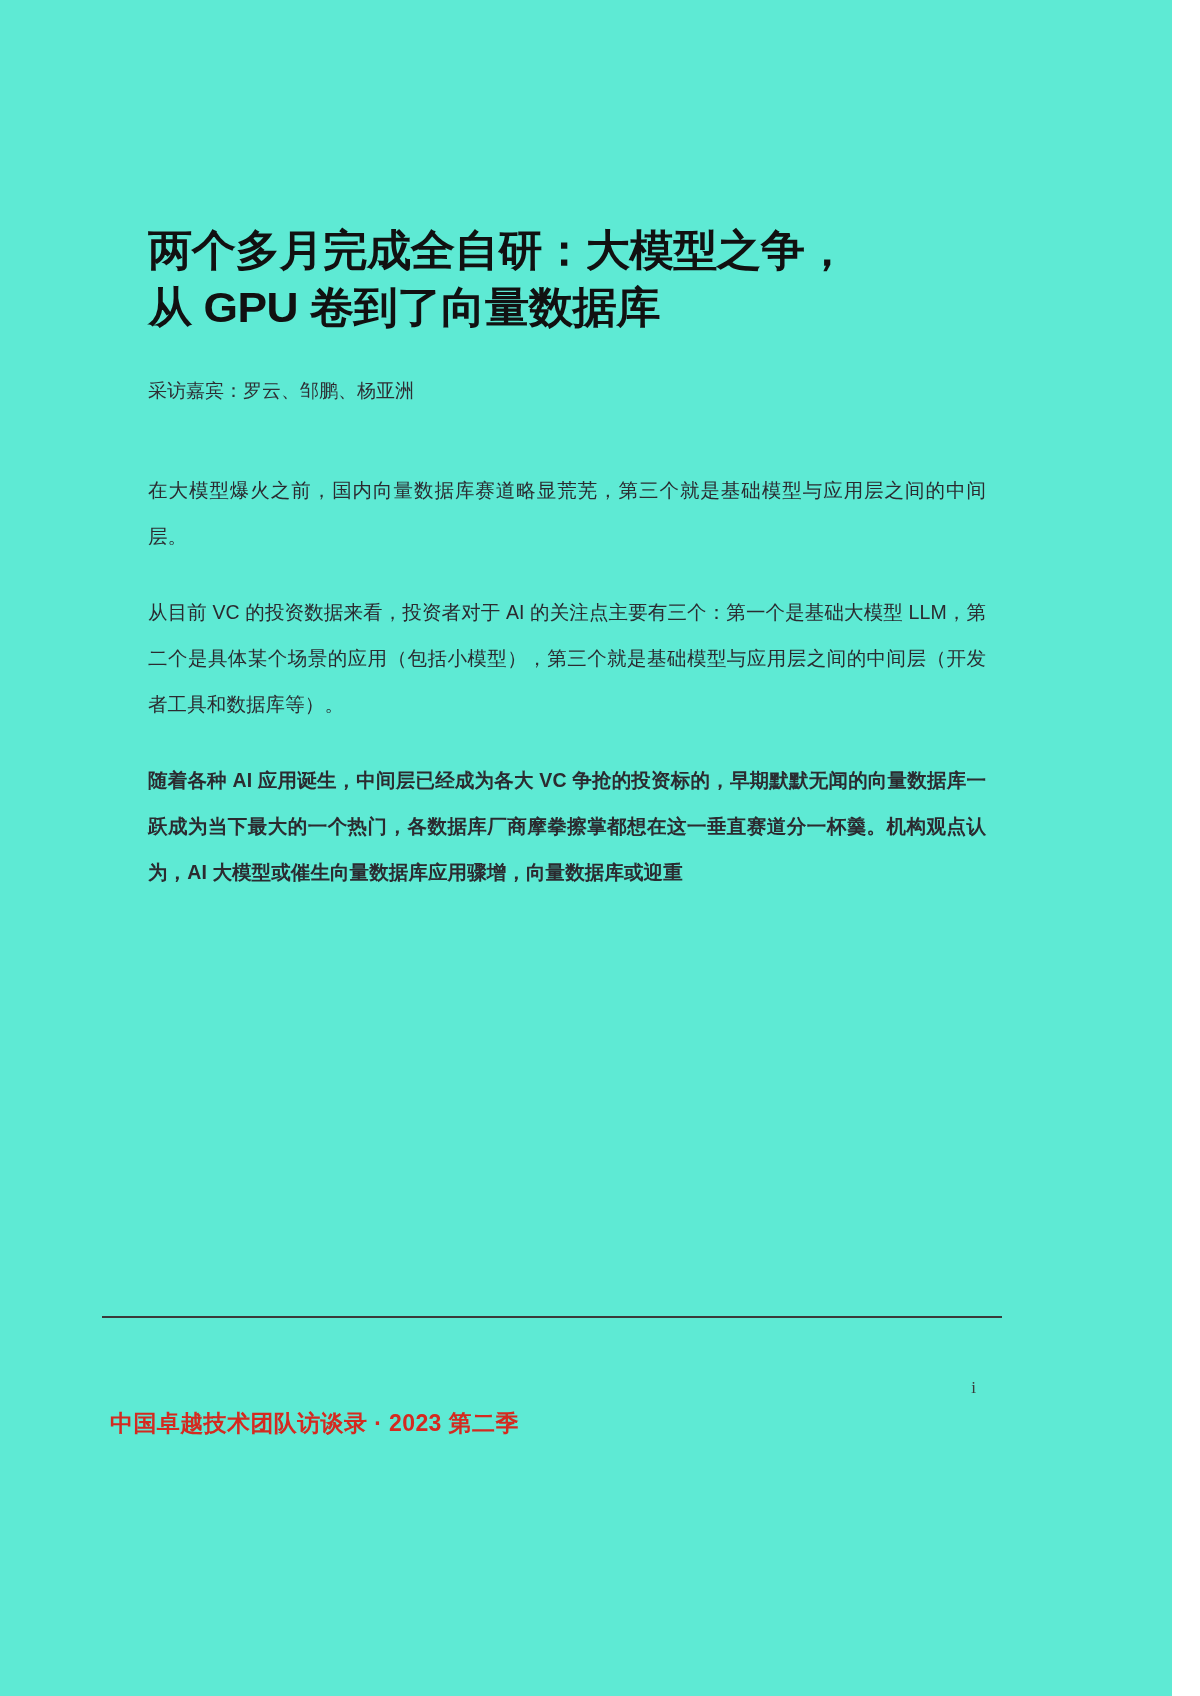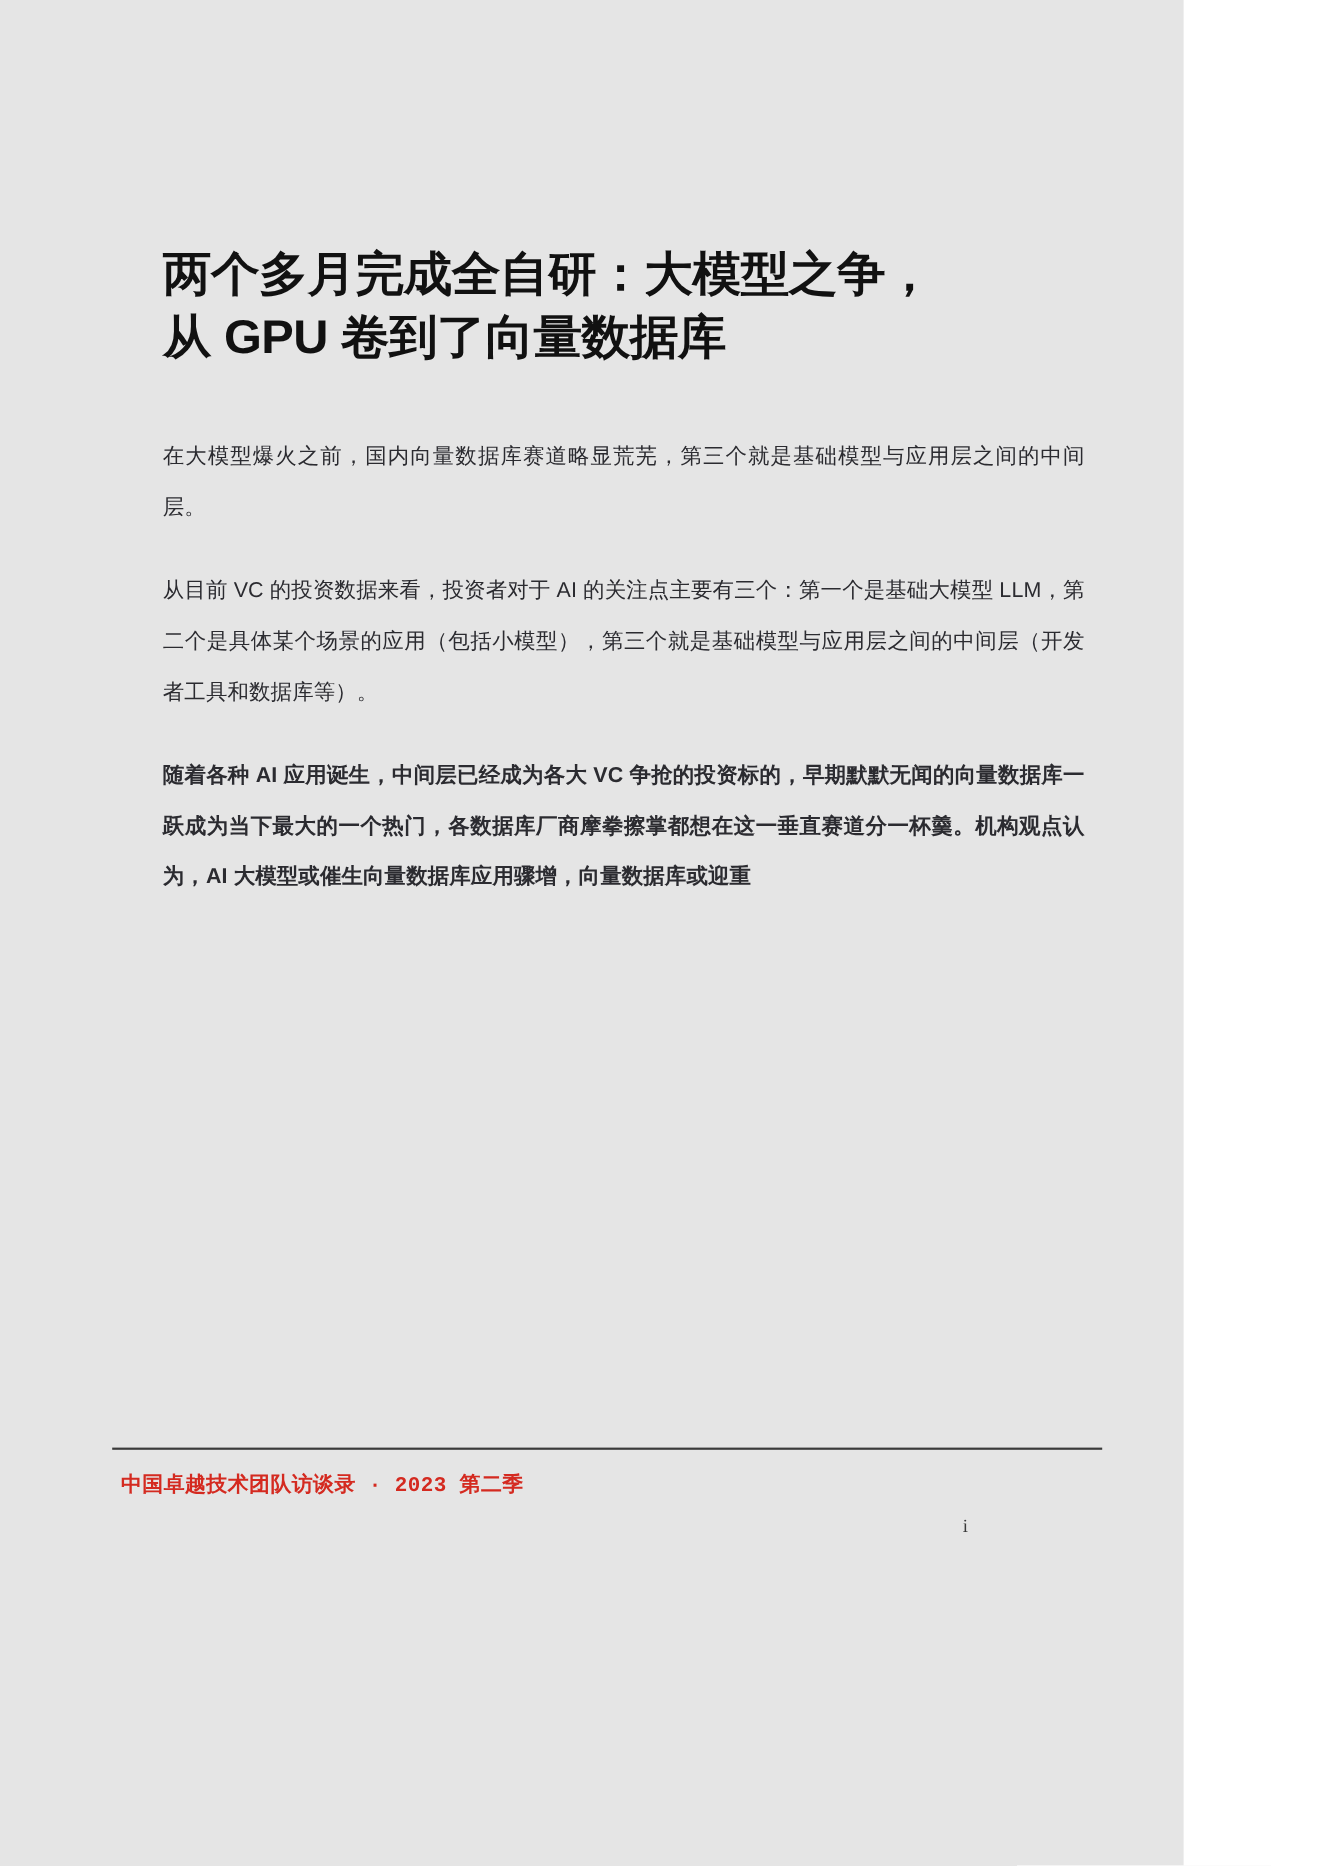--- a/index.html
+++ b/index.html
@@ -9,23 +9,23 @@
   }
   body {
     width: 1200px;
     height: 1696px;
     font-family: "Liberation Sans", "DejaVu Sans", sans-serif;
     -webkit-font-smoothing: antialiased;
   }
 
   .page {
     position: relative;
-    width: 1076px;
+    width: 1172px;
     height: 1696px;
-    background: #e5e5e5;
+    background: #5eead4;
     box-sizing: border-box;
   }
 
   .content {
     position: absolute;
     left: 148px;
     top: 0;
     width: 838px;
   }
 
@@ -77,27 +77,26 @@
     position: absolute;
     left: 102px;
     top: 1316px;
     width: 900px;
     height: 2px;
     background: #3a3a3a;
   }
   .footer-title {
     position: absolute;
     left: 110px;
-    top: 1336px;
-    font-size: 19px;
+    top: 1408px;
+    font-size: 23px;
     font-weight: 700;
     color: #d42a20;
     letter-spacing: 0.4px;
     white-space: nowrap;
-    font-family: Liberation Mono, monospace;
   }
   .page-number {
     position: absolute;
     right: 196px;
     top: 1378px;
     font-size: 17px;
     color: #3a3a3a;
     font-family: "Liberation Serif", "DejaVu Serif", serif;
   }
 </style>
@@ -107,20 +106,21 @@
 <div class="page">
 
   <div class="content">
 
     <div class="title-block">
       <div class="title-line">两个多月完成全自研：大模型之争，</div>
       <div class="title-line">从 GPU 卷到了向量数据库</div>
     </div>
 
     <div class="byline-block">
+      <div class="byline">采访嘉宾：罗云、邹鹏、杨亚洲</div>
     </div>
 
     <div class="body-block">
       <p class="para">在大模型爆火之前，国内向量数据库赛道略显荒芜，第三个就是基础模型与应用层之间的中间层。</p>
       <p class="para">从目前 VC 的投资数据来看，投资者对于 AI 的关注点主要有三个：第一个是基础大模型 LLM，第二个是具体某个场景的应用（包括小模型），第三个就是基础模型与应用层之间的中间层（开发者工具和数据库等）。</p>
       <p class="para">随着各种 AI 应用诞生，中间层已经成为各大 VC 争抢的投资标的，早期默默无闻的向量数据库一跃成为当下最大的一个热门，各数据库厂商摩拳擦掌都想在这一垂直赛道分一杯羹。机构观点认为，AI 大模型或催生向量数据库应用骤增，向量数据库或迎重</p>
     </div>
 
   </div>
 

